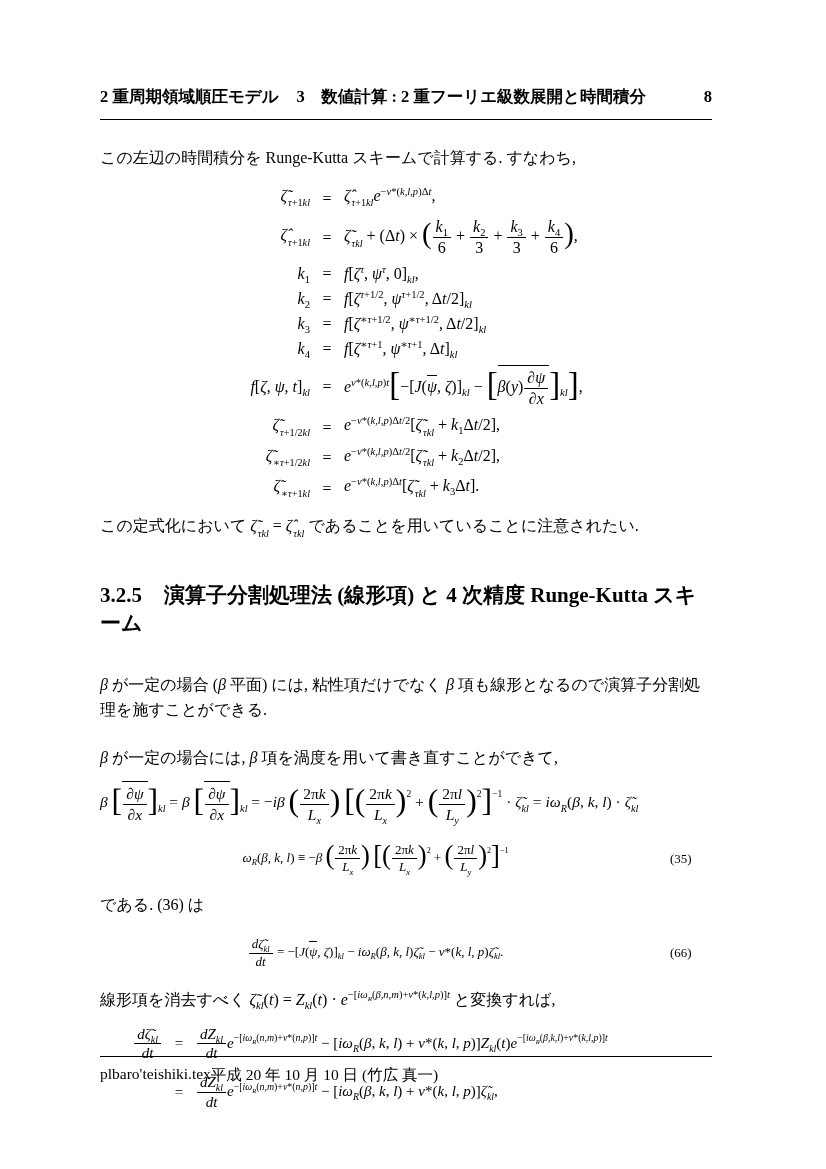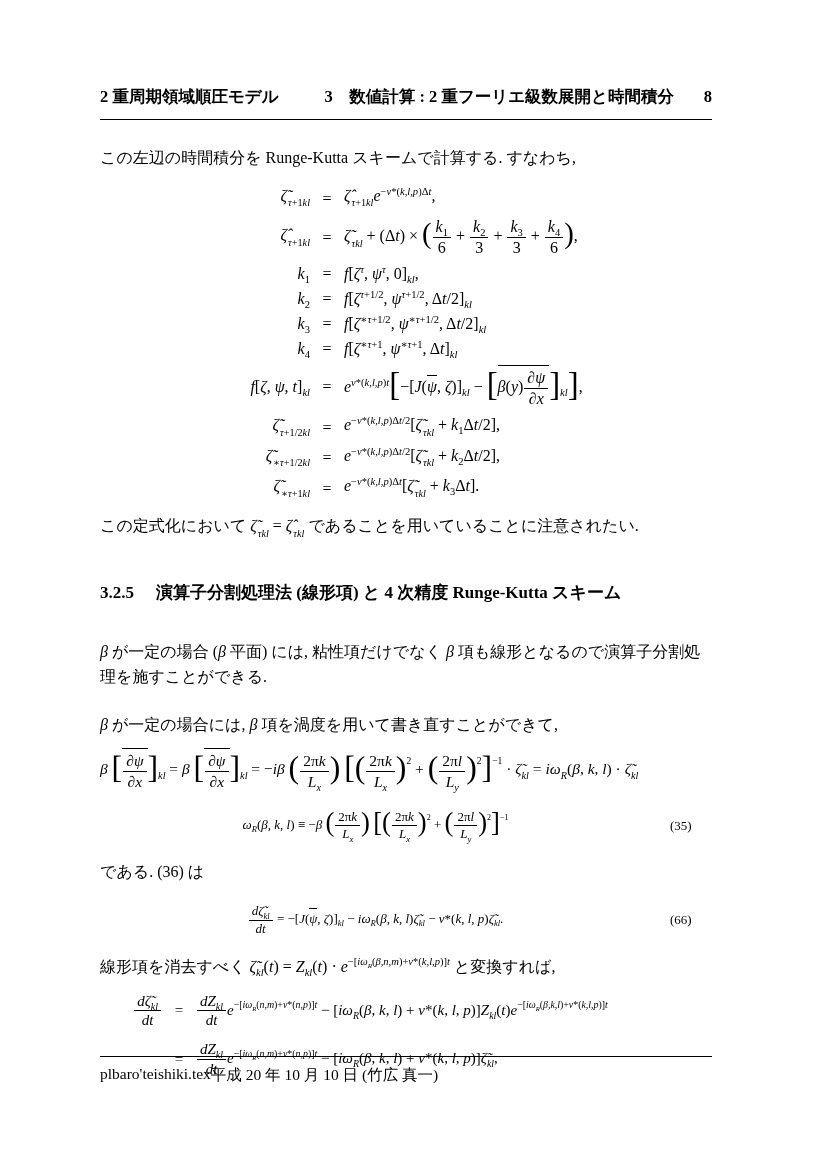--- a/index.html
+++ b/index.html
@@ -5,21 +5,21 @@
   html,body{margin:0;padding:0;background:#ffffff;}
   body{width:826px;height:1169px;overflow:hidden;color:#000;
        font-family:"Liberation Serif","DejaVu Serif",serif;}
   .page{position:relative;width:826px;height:1169px;background:#fff;}
   .content{position:absolute;left:100px;top:0;width:612px;}
 
   
   .hdr{padding-top:86px;display:flex;align-items:baseline;
        border-bottom:1.5px solid #000;padding-bottom:11px;
        font-weight:bold;font-size:16.5px;margin-bottom:26px;}
-  .hdr .sec{margin-left:46px;text-align:right;}
+  .hdr .sec{margin-left:18px;text-align:right;}
   .hdr .pg{margin-left:auto;}
 
   p{margin:0;font-size:16px;line-height:1.55;}
   .sp-top{margin-top:10px;}
 
   
   .m{white-space:nowrap;}
   i{font-style:italic;}
   sup,sub{font-size:66%;line-height:0;}
   .ss{display:inline-flex;flex-direction:row;align-items:flex-start;
@@ -40,21 +40,21 @@
   .eqgrid .r{justify-self:start;text-align:left;}
   .eqgrid .e{justify-self:center;}
 
   .eqgrid2{display:grid;grid-template-columns:62px 34px 1fr;
            align-items:center;row-gap:10px;margin:12px 0 0 0;font-size:15px;}
   .eqgrid2 .l{justify-self:end;}
   .eqgrid2 .e{justify-self:center;}
   .eqgrid2 .r{justify-self:start;}
 
   
-  h3{font-size:17px;font-weight:bold;margin:40px 0 36px 0;}
+  h3{font-size:21px;font-weight:bold;margin:40px 0 36px 0;}
   h3 .no{margin-right:22px;}
 
   
   .dspl{margin:10px 0;font-size:15.5px;}
   .eqnum{display:flex;align-items:center;margin:18px 0;font-size:13px;gap:19px;}
   .eqnum .bd{flex:1;text-align:center;}
   .eqnum .no{width:42px;}
 
   
   .ftr{position:absolute;left:100px;width:612px;top:1056px;

